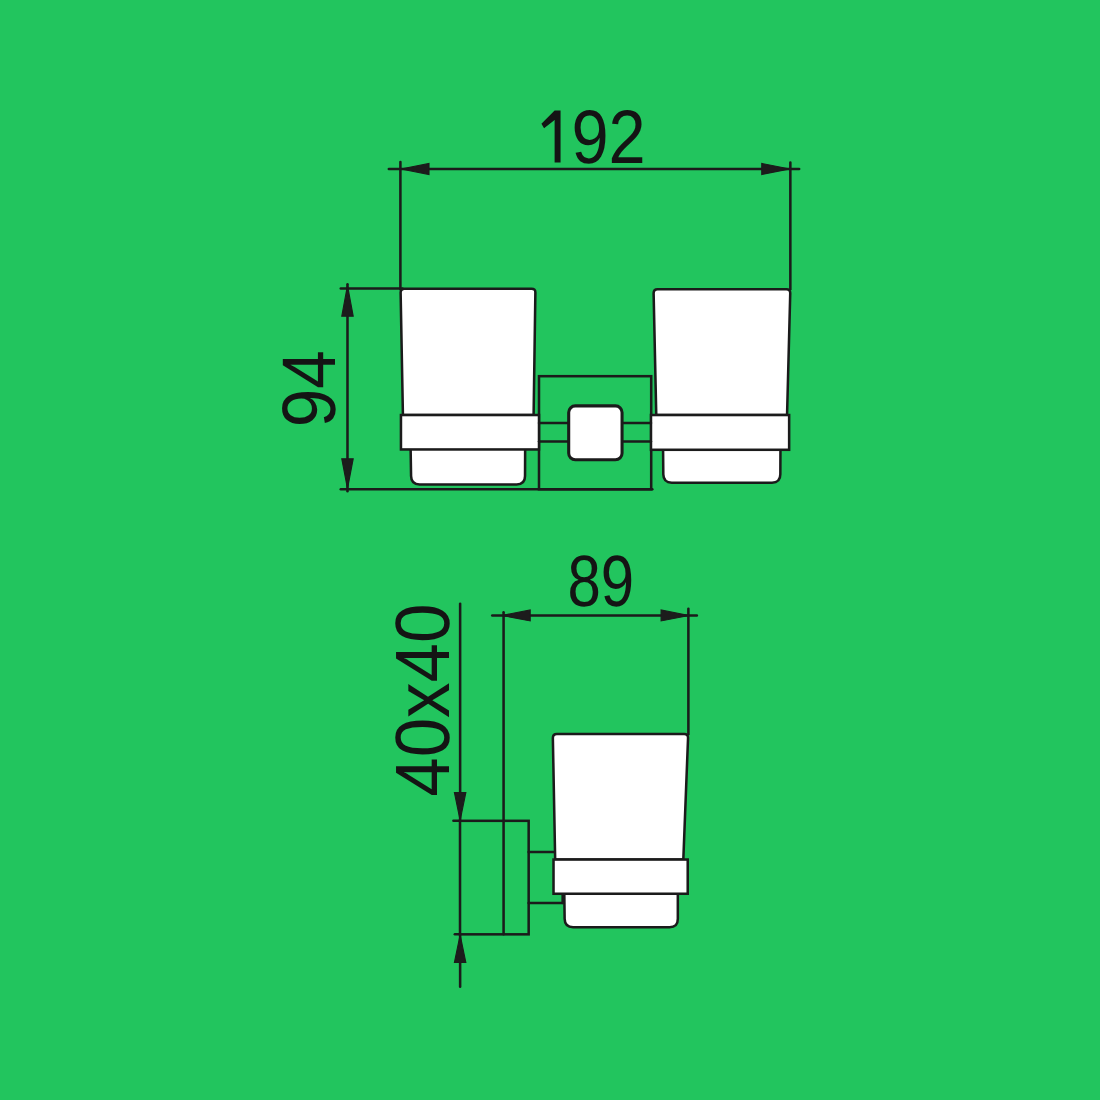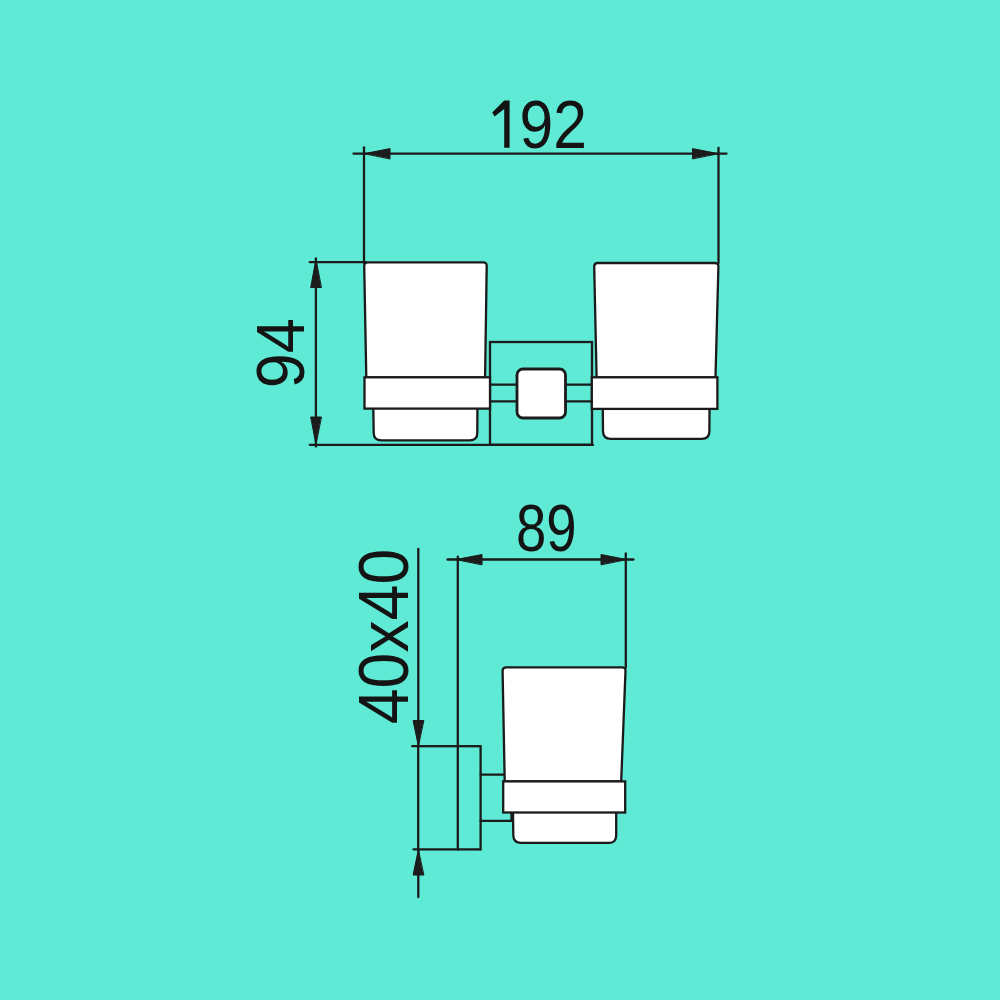--- a/index.html
+++ b/index.html
@@ -1,16 +1,16 @@
 <!DOCTYPE html>
 <html><head>
 <meta charset="utf-8">
 <style>
   html,body{margin:0;padding:0;background:#ffffff;}
-  #page{width:1000px;height:1000px;position:relative;background:#5eead4;overflow:hidden;}
+  #page{width:1000px;height:1000px;position:relative;background:#22c55e;overflow:hidden;}
   svg{position:absolute;left:0;top:0;}
   text{font-family:"Liberation Sans",sans-serif;fill:#141414;}
 </style>
 </head>
 <body>
 <div id="page">
 <svg width="1000" height="1000" viewBox="0 0 1000 1000">
   <g stroke="#1b1b1b" stroke-width="2.3" fill="none" stroke-linecap="round">
 
     <line x1="353.5" y1="153.6" x2="726.5" y2="153.6"></line>

